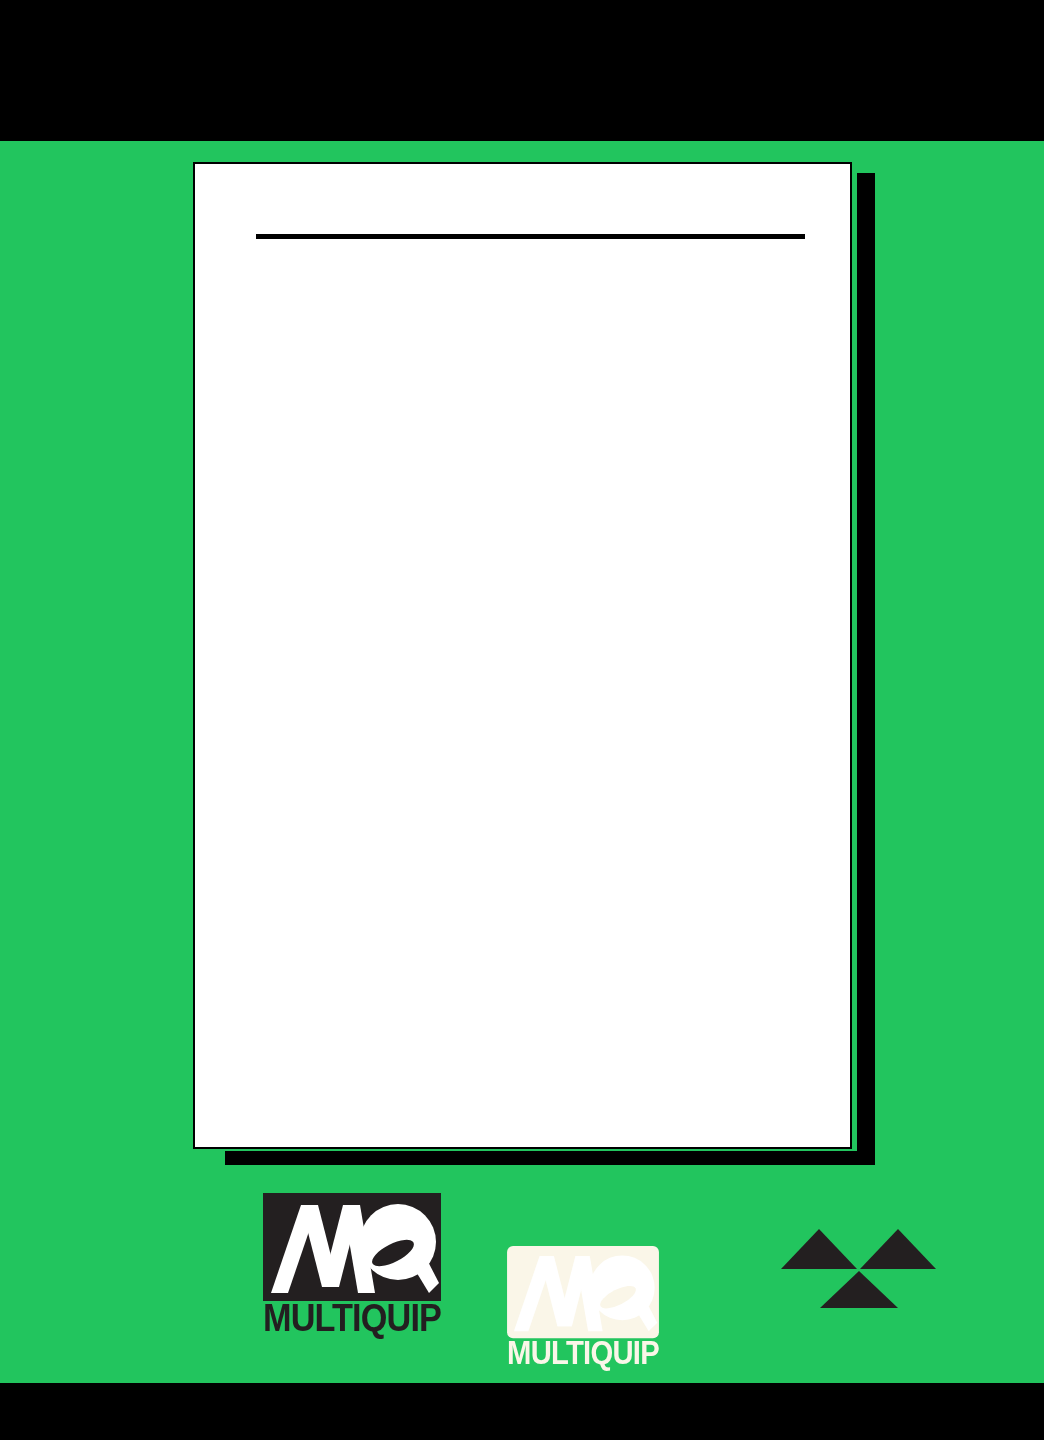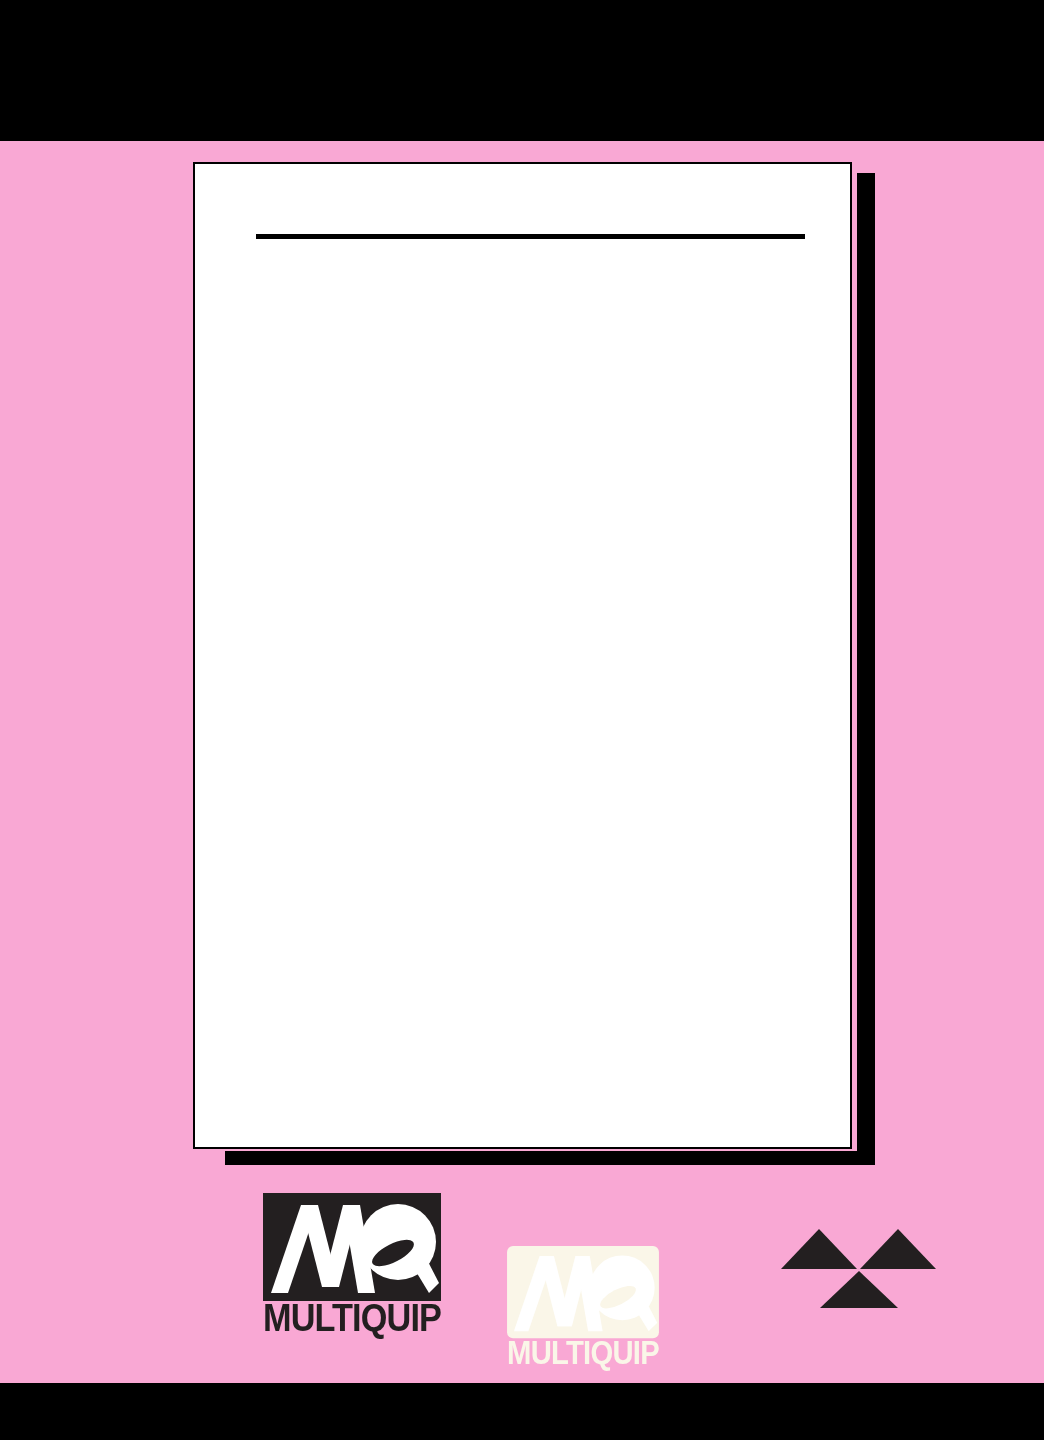--- a/index.html
+++ b/index.html
@@ -1,17 +1,17 @@
 <!DOCTYPE html>
 <html><head>
 <meta charset="utf-8">
 <style>
   html,body{margin:0;padding:0;background:#ffffff;}
   .canvas{
-    position:relative;width:1044px;height:1440px;background:#f9a8d4;
+    position:relative;width:1044px;height:1440px;background:#22c55e;
     overflow:hidden;font-family:"Liberation Sans",sans-serif;
   }
   .abs{position:absolute;}
   .band{left:0;width:1044px;background:#000000;}
   .band-top{top:0;height:141px;}
   .band-bottom{top:1383px;height:57px;}
   .shadow{background:#000000;}
   .shadow-right{left:857px;top:173px;width:18px;height:992px;}
   .shadow-bottom{left:225px;top:1151px;width:650px;height:14px;}
   .sheet{

